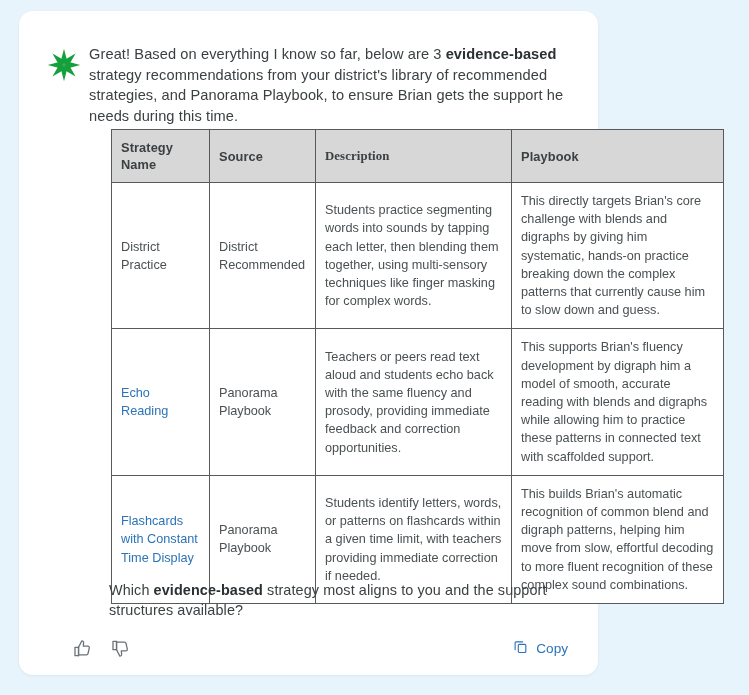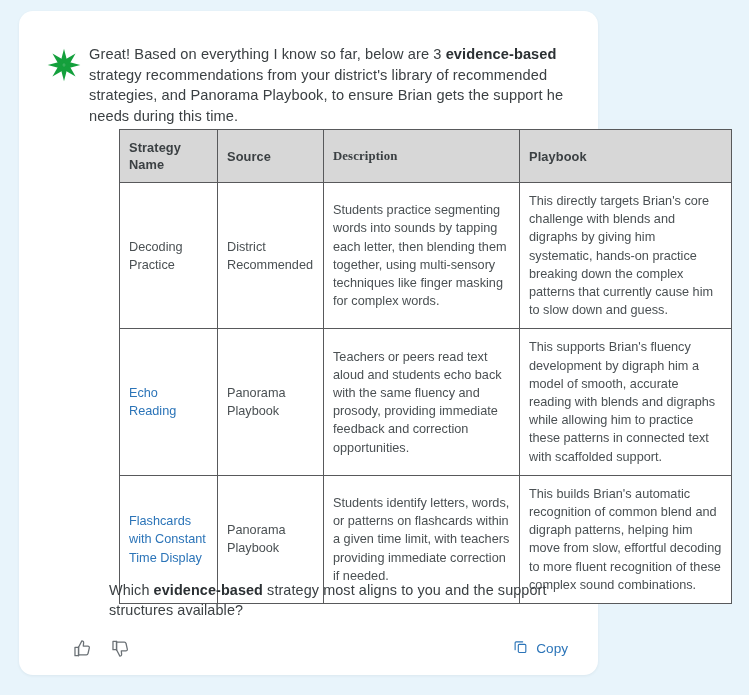--- a/index.html
+++ b/index.html
@@ -62,21 +62,21 @@
     color: #3b4043;
     letter-spacing: .1px;
     padding-left: 4px;
     padding-right: 6px;
   }
   .intro-text b { font-weight: 700; color: #2b3033; }
 
   
   .table-wrap {
     position: absolute;
-    left: 100px;
+    left: 92px;
     top: 118px;
     width: 612px;
   }
   table.strategies {
     width: 612px;
     border-collapse: collapse;
     table-layout: fixed;
     border: 1px solid #58595b;
     font-size: 12.6px;
   }
@@ -214,21 +214,21 @@
           <tr>
             <th class="h-name">Strategy Name</th>
             <th class="h-source">Source</th>
             <th class="h-desc">Description</th>
             <th class="h-rat">Playbook</th>
           </tr>
         </thead>
         <tbody>
           <tr>
             <td class="c-name">
-              <span>Decoding Practice</span>
+              <span>District Practice</span>
             </td>
             <td class="c-source">District Recommended</td>
             <td class="c-desc">Students practice segmenting words into sounds by tapping each letter, then blending them together, using multi-sensory techniques like finger masking for complex words.</td>
             <td class="c-rat">This directly targets Brian's core challenge with blends and digraphs by giving him systematic, hands-on practice breaking down the complex patterns that currently cause him to slow down and guess.</td>
           </tr>
           <tr>
             <td class="c-name">
               <a class="slink" href="#">Echo Reading</a>
             </td>
             <td class="c-source">Panorama Playbook</td>

